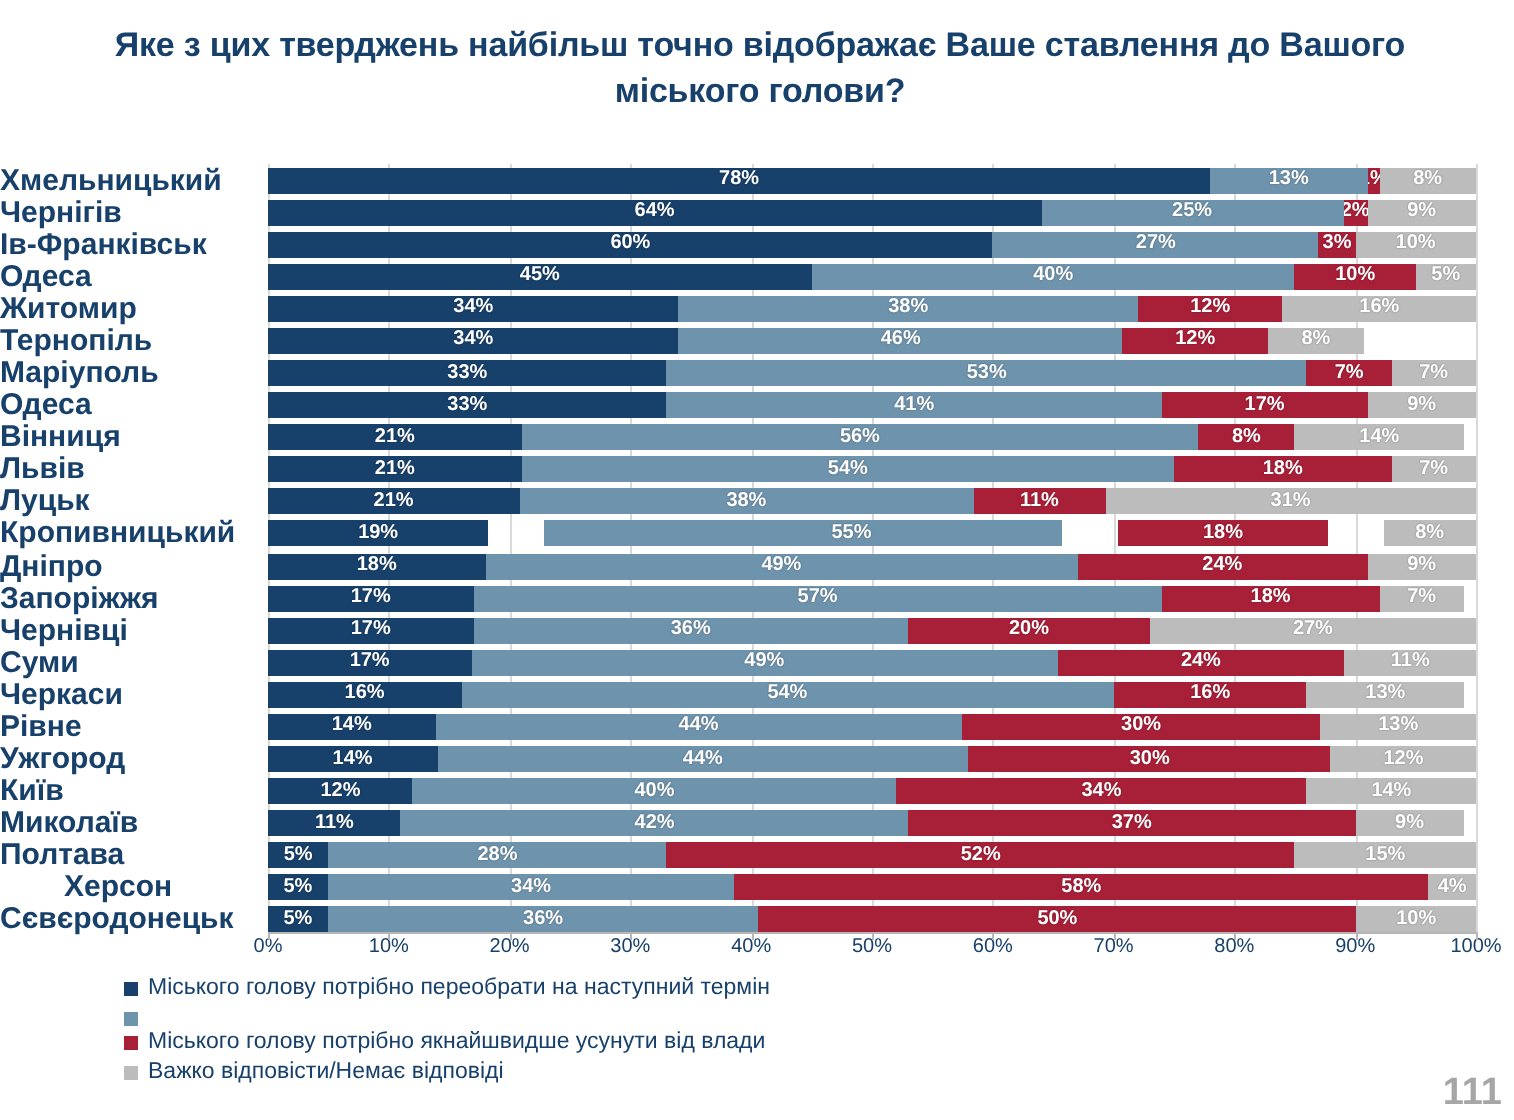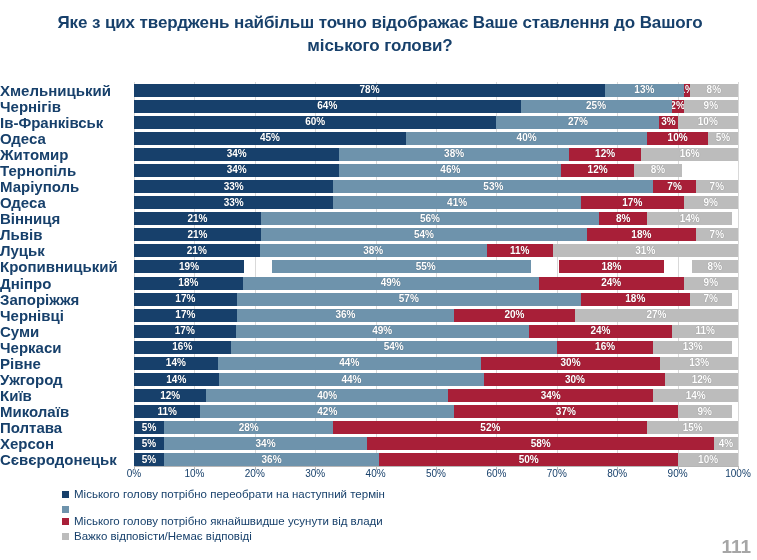--- a/index.html
+++ b/index.html
@@ -491,21 +491,21 @@
         <div class="rowlabel" style="top: 194.542px; left: 0px; position: absolute;">Дніпро</div>
         <div class="rowlabel" style="top: 210.625px; left: 0px; position: absolute;">Запоріжжя</div>
         <div class="rowlabel" style="top: 226.708px; left: 0px; position: absolute;">Чернівці</div>
         <div class="rowlabel" style="top: 242.792px; left: 0px; position: absolute;">Суми</div>
         <div class="rowlabel" style="top: 258.875px; left: 0px; position: absolute;">Черкаси</div>
         <div class="rowlabel" style="top: 274.958px; left: 0px; position: absolute;">Рівне</div>
         <div class="rowlabel" style="top: 291.042px; left: 0px; position: absolute;">Ужгород</div>
         <div class="rowlabel" style="top: 307.125px; left: 0px; position: absolute;">Київ</div>
         <div class="rowlabel" style="top: 323.208px; left: 0px; position: absolute;">Миколаїв</div>
         <div class="rowlabel" style="top: 339.292px; left: 0px; position: absolute;">Полтава</div>
-        <div class="rowlabel" style="top: 355.375px; left: 0px; position: absolute;">Херсон</div>
+        <div class="rowlabel" style="top: 355.375px; left: 0px; position: absolute; padding-left: 32px;">Херсон</div>
         <div class="rowlabel" style="top: 371.458px; left: 0px; position: absolute;">Сєвєродонецьк</div>
       </div>
   </div>
 
   <div class="axisline"></div>
   <div class="axis" id="axis">
       <div class="tick" style="left: 0px;">0%</div>
       <div class="tick" style="left: 60.4px;">10%</div>
       <div class="tick" style="left: 120.8px;">20%</div>
       <div class="tick" style="left: 181.2px;">30%</div>

